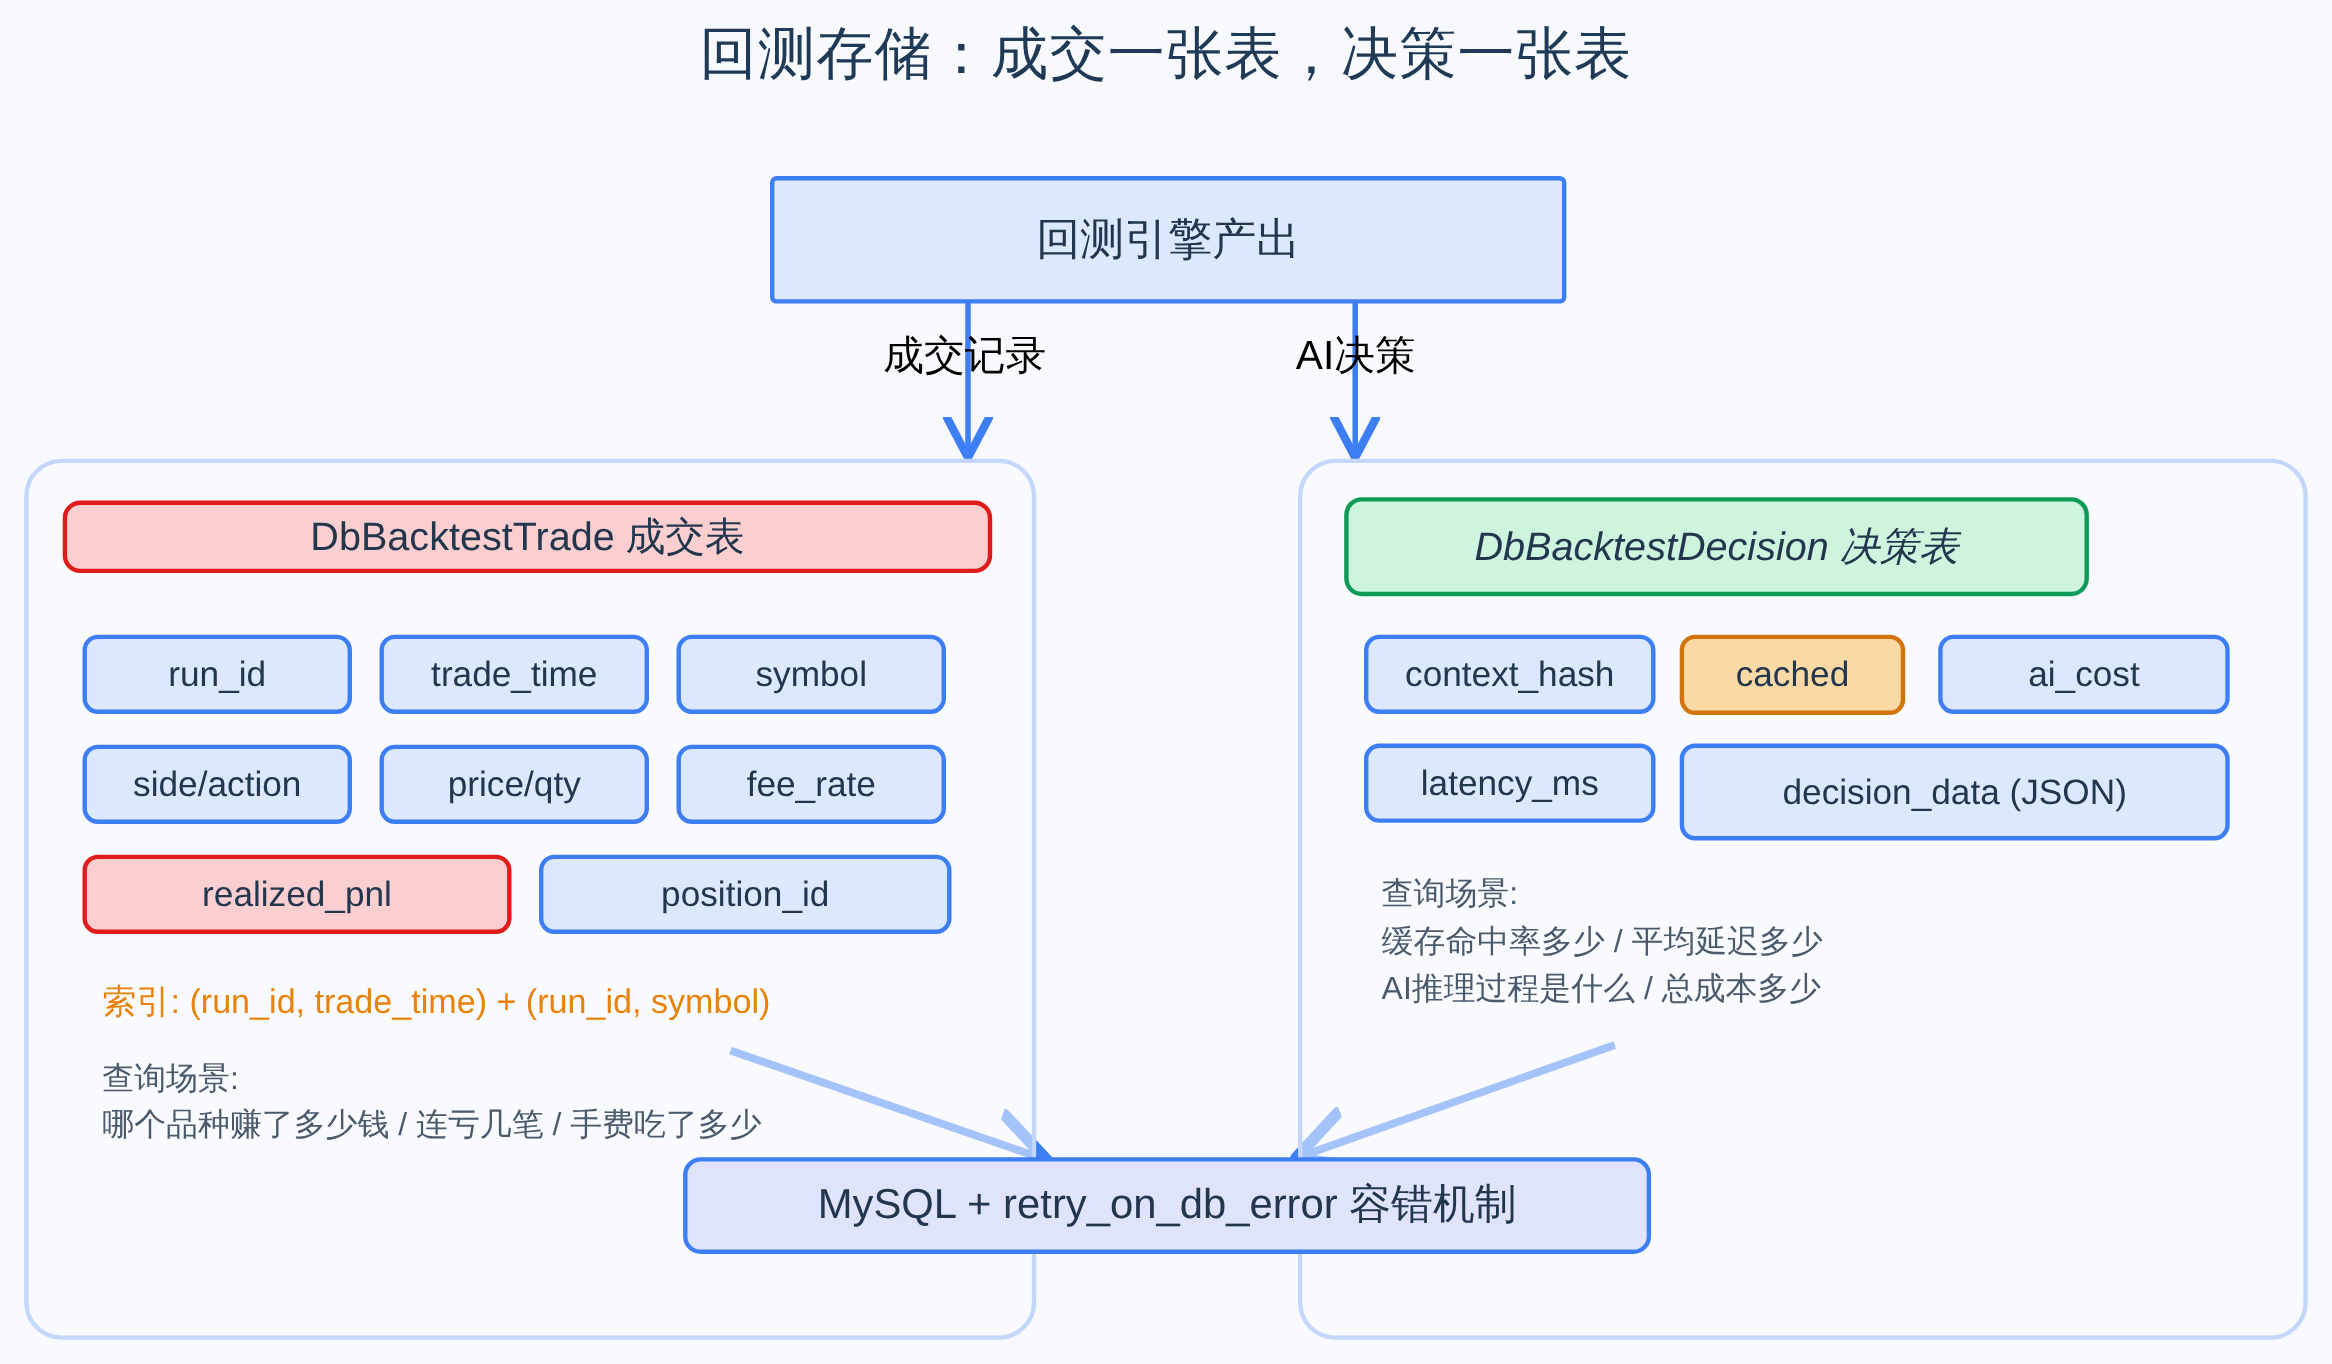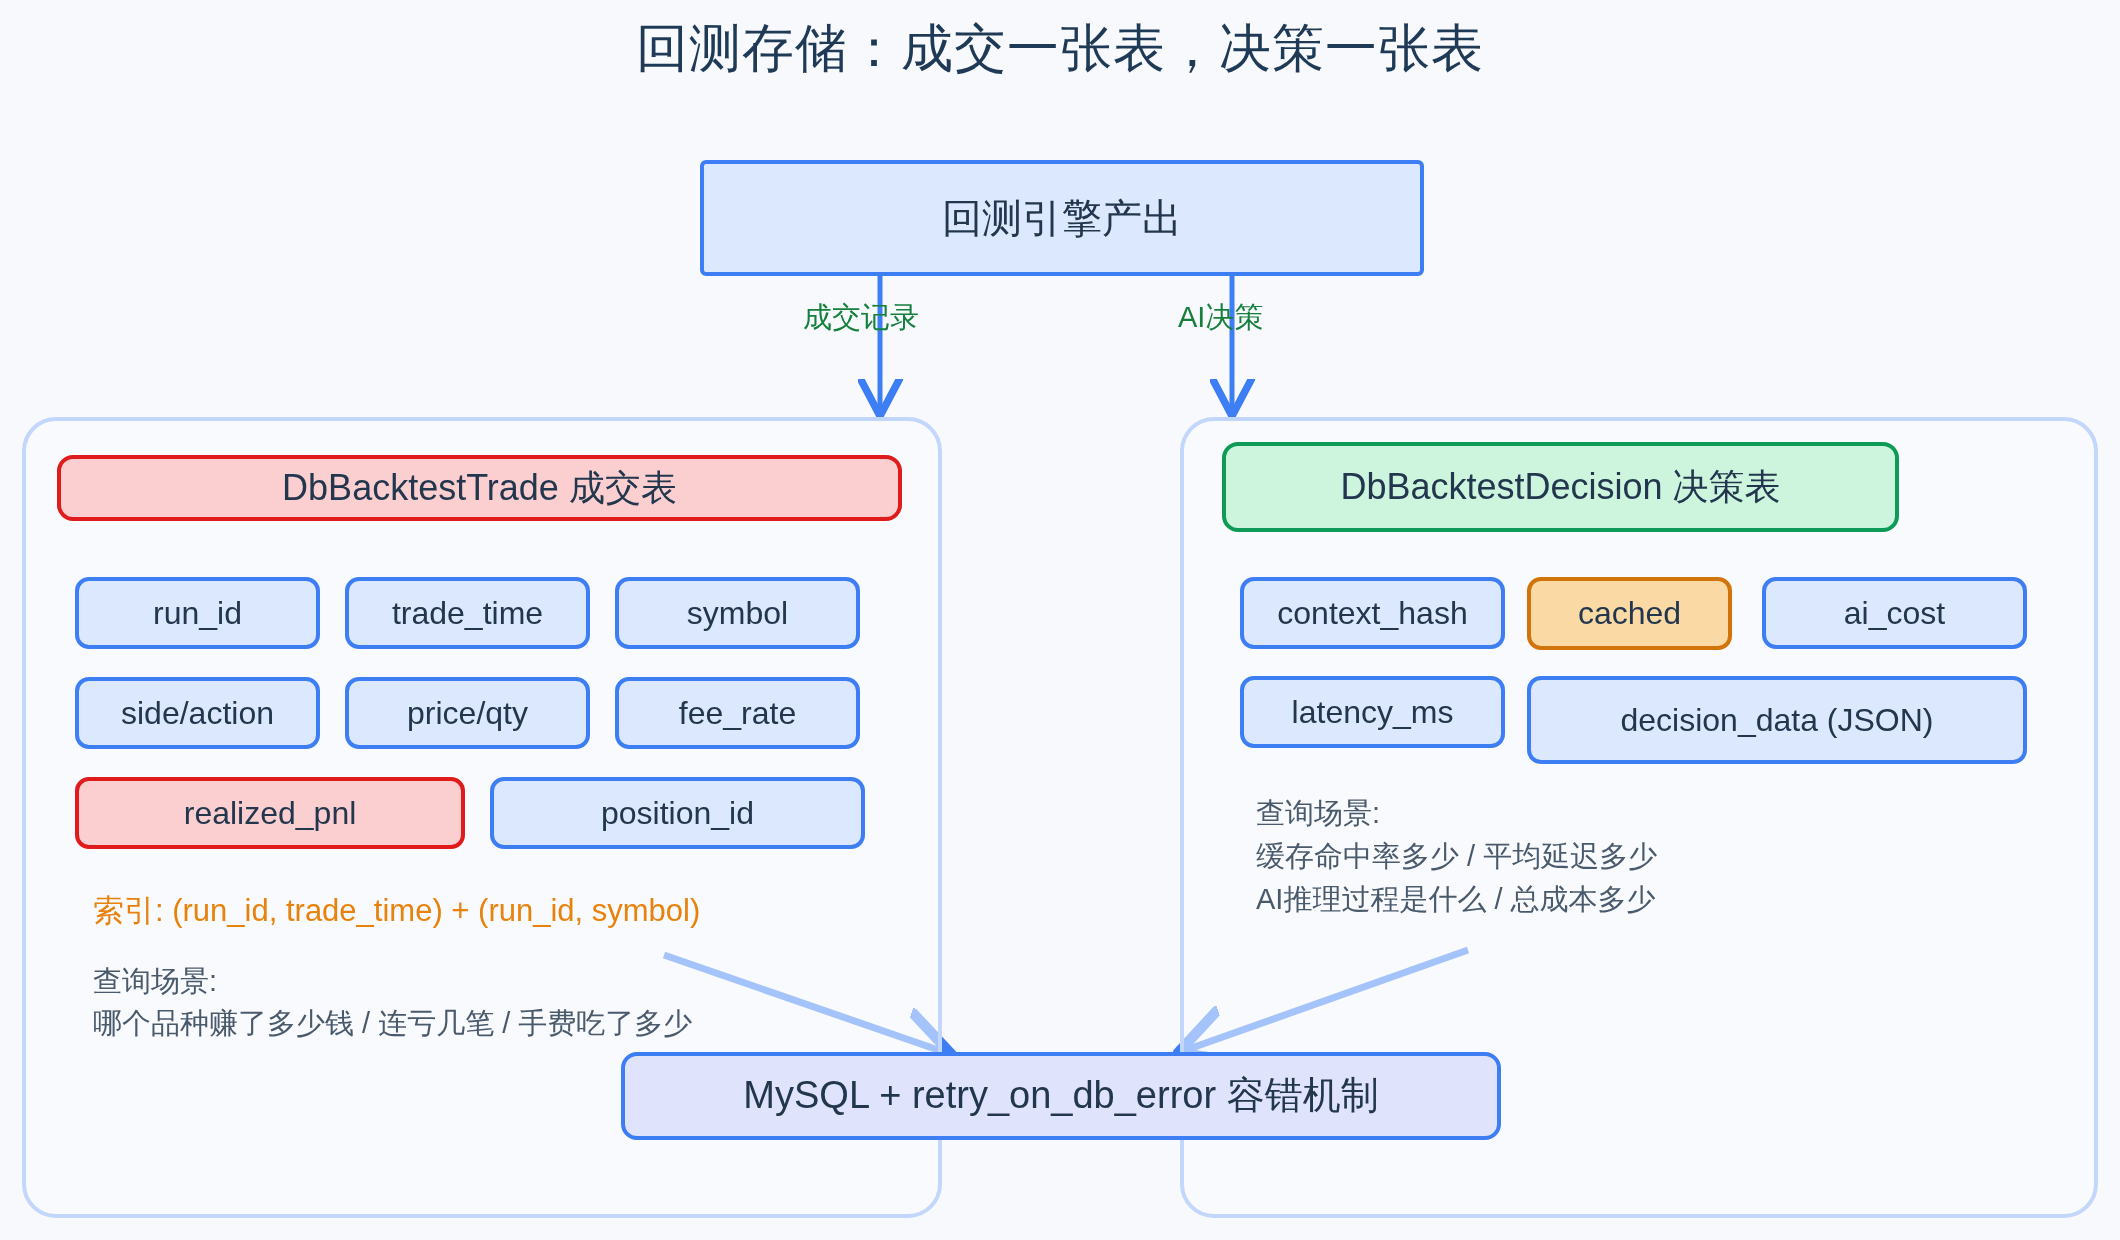--- a/index.html
+++ b/index.html
@@ -48,21 +48,21 @@
   }
 
   
   .ftext{
     position:absolute;
     white-space:pre;
     line-height:1.45;
   }
   .ftext.note{font-size:29px;color:#4a5a6d;}
   .ftext.index{font-size:31px;color:#e8820c;}
-  .ftext.edge-label{font-size:29px;color:#15803d;}
+  .ftext.edge-label{font-size:37px;color:#000000;}
 
   .hdr{font-size:36px;}
   .fld{font-size:32px;}
   .top-box-label{font-size:40px;}
   .bottom-box-label{font-size:38px;}
 </style>
 </head>
 <body>
 
 <div id="stage">
@@ -124,21 +124,21 @@
   <div class="node blue fld" style="left:490px;top:777px;width:375px;height:72px;">
     <span>position_id</span>
   </div>
 
   <div class="ftext index" style="left:93px;top:889px;">索引: (run_id, trade_time) + (run_id, symbol)</div>
   <div class="ftext note" style="left:93px;top:960px;">查询场景:</div>
   <div class="ftext note" style="left:93px;top:1002px;">哪个品种赚了多少钱 / 连亏几笔 / 手费吃了多少</div>
 
   <div class="panel" style="left:1180px;top:417px;width:918px;height:801px;"></div>
 
-  <div class="node green hdr" style="left:1222px;top:442px;width:677px;height:90px;border-radius:16px;">
+  <div class="node green hdr" style="left:1222px;top:452px;width:677px;height:90px;border-radius:16px;font-style:italic;">
     <span>DbBacktestDecision 决策表</span>
   </div>
 
   <div class="node blue fld" style="left:1240px;top:577px;width:265px;height:72px;">
     <span>context_hash</span>
   </div>
   <div class="node orange fld" style="left:1527px;top:577px;width:205px;height:73px;">
     <span>cached</span>
   </div>
   <div class="node blue fld" style="left:1762px;top:577px;width:265px;height:72px;">

